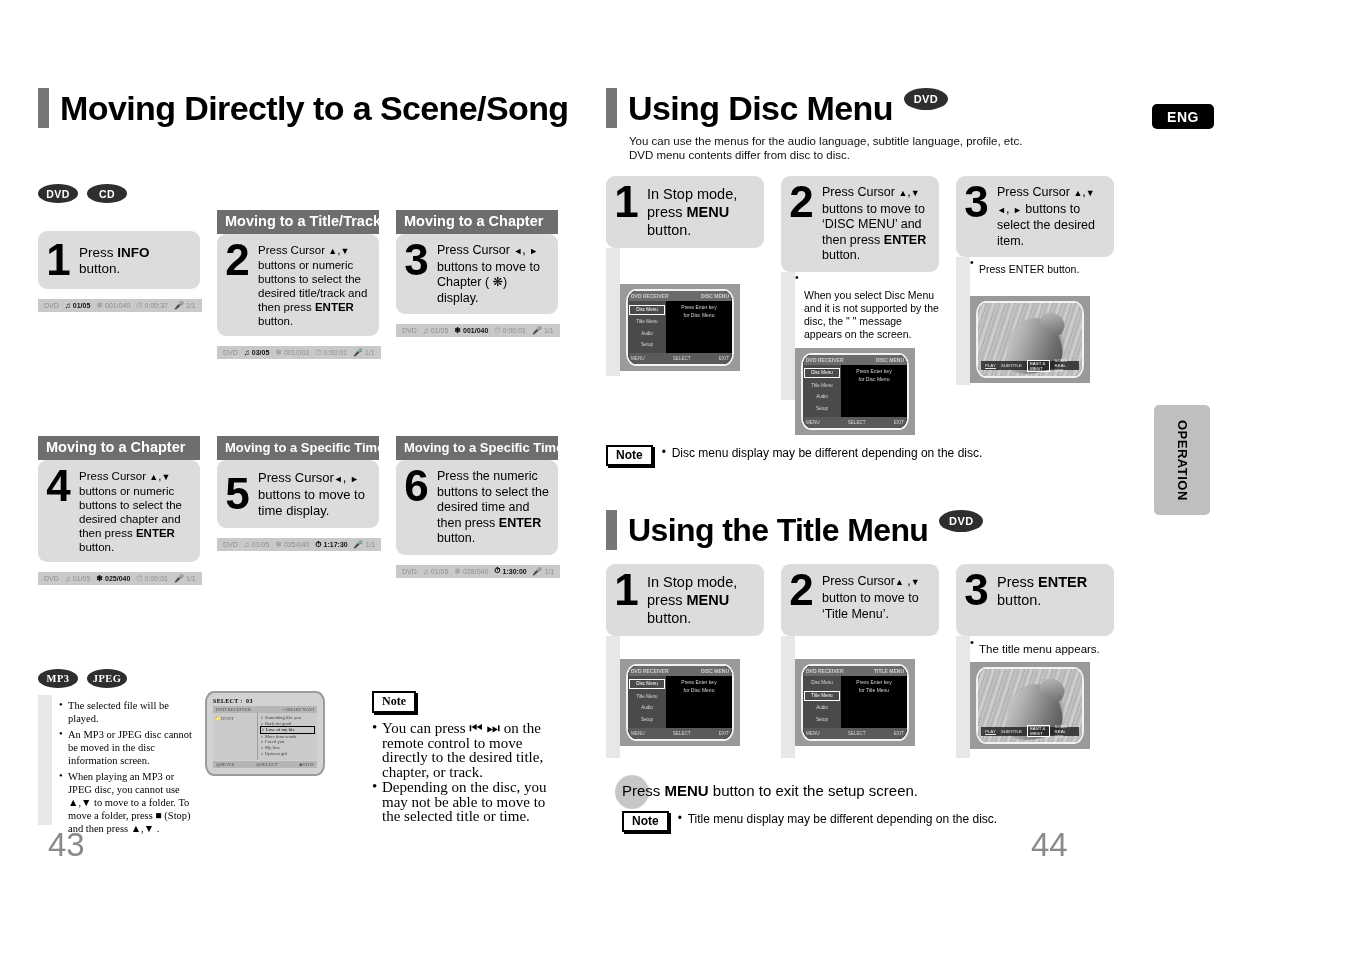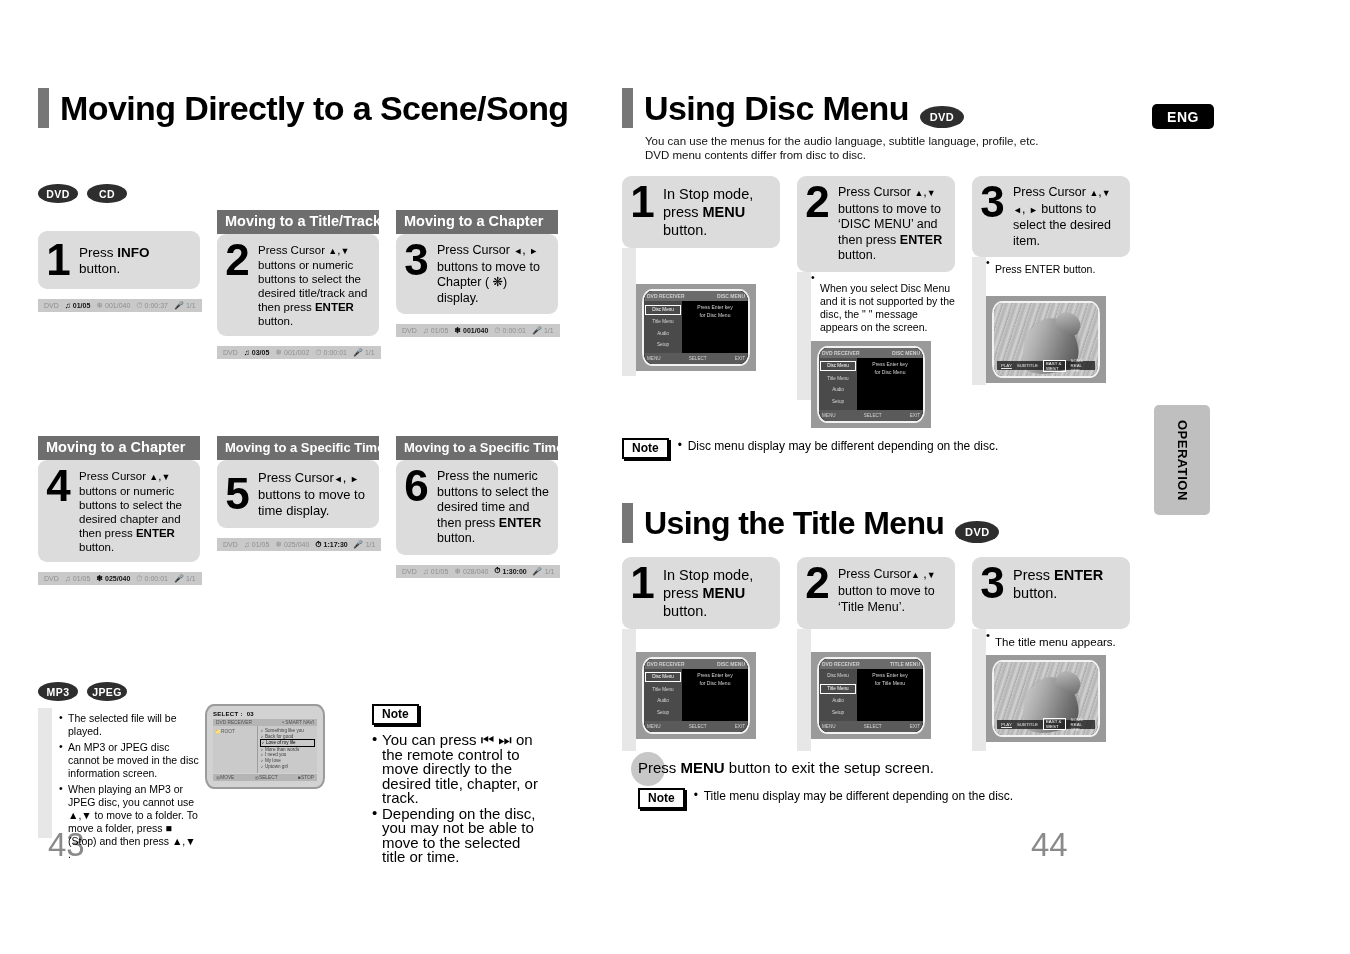--- a/index.html
+++ b/index.html
@@ -9,24 +9,24 @@
     background:#fff;
     font-family:"Liberation Sans", sans-serif;
     color:#000;
     position:relative;
     overflow:hidden;
   }
 
   
   .page { position:absolute; top:0; left:0; width:1350px; height:954px; }
   .col-left  { position:absolute; left:38px;  top:88px;  width:560px; }
-  .col-right { position:absolute; left:622px; top:88px;  width:545px; }
-
-  
-  .section-head { display:flex; align-items:flex-end; position:relative; }
+  .col-right { position:absolute; left:606px; top:88px;  width:545px; }
+
+  
+  .section-head { display:flex; align-items:flex-start; position:relative; }
   .head-bar { width:11px; height:40px; background:#777; margin-right:11px; flex:none; }
   .head-title {
     font-size:34px; font-weight:bold; letter-spacing:-0.6px;
     line-height:40px; white-space:nowrap;
   }
   .head-title.small { font-size:32px; }
   .disc-badge {
     display:inline-flex; align-items:center; justify-content:center;
     background:#2e2e2e; color:#fff; border-radius:50%/50%;
     font-size:11px; font-weight:bold; letter-spacing:0.4px;
@@ -481,21 +481,21 @@
               <span class="seg">
                   <span class="gl">🎤</span>
                   <span>1/1</span>
                 </span>
             </div>
           </div>
         </div>
       </div>
     </div>
 
-    <div style="display:flex; gap:5px; margin-top:38px;">
+    <div style="display:flex; gap:5px; margin-top:25px;font-family:Liberation Serif, serif;">
 
       <div style="width:162px;">
         <div class="pill-row">
           <div class="pill">MP3</div>
           <div class="pill">JPEG</div>
         </div>
         <div class="tailwrap">
           <div class="tail" style="height:130px;"></div>
           <div class="tailbody" style="padding:4px 0 0 7px;">
             <div class="bullet" style="margin-bottom:3px;">The selected file will be played.</div>
@@ -621,21 +621,21 @@
       <div style="width:158px;">
         <div class="stepbox" style="min-height:72px;">
           <div class="stepnum">2</div>
           <div class="steptxt" style="font-size:12.5px; line-height:15.5px;">
             Press Cursor <span class="glyph">▲</span>,<span class="glyph">▼</span> buttons to move to ‘DISC MENU’ and then press <b>ENTER</b> button.
           </div>
         </div>
         <div class="tailwrap">
           <div class="tail" style="height:128px;"></div>
           <div class="tailbody">
-            <div class="bullet" style="padding-top:10px;">When you select Disc Menu and it is not supported by the disc, the " " message appears on the screen.</div>
+            <div class="bullet" style="padding-top:17px;">When you select Disc Menu and it is not supported by the disc, the " " message appears on the screen.</div>
             <div style="padding-top:7px;">
               <div class="tv">
                 <div class="tv-inner">
                   <div class="osd-menu">
                     <div class="osd-topbar">
                       <span>DVD RECEIVER</span>
                       <span>DISC MENU</span>
                     </div>
                     <div class="osd-left">
                       <div class="osd-item sel">Disc Menu</div>
@@ -812,21 +812,21 @@
                     </div>
                   </div>
                 </div>
               </div>
             </div>
           </div>
         </div>
       </div>
     </div>
 
-    <div class="exit-line" style="margin-top:8px; margin-left:16px;">
+    <div class="exit-line" style="margin-top:24px; margin-left:16px;">
       <div class="exit-dot"></div>
       <div class="exit-txt">
         Press <b>MENU</b> button to exit the setup screen.
       </div>
     </div>
 
     <div class="note-row" style="margin-top:12px; margin-left:16px;">
       <div class="note-tag">Note</div>
       <ul class="note-list" style="margin:1px 0 0 0; padding:0;">
         <li>Title menu display may be different depending on the disc.</li>

